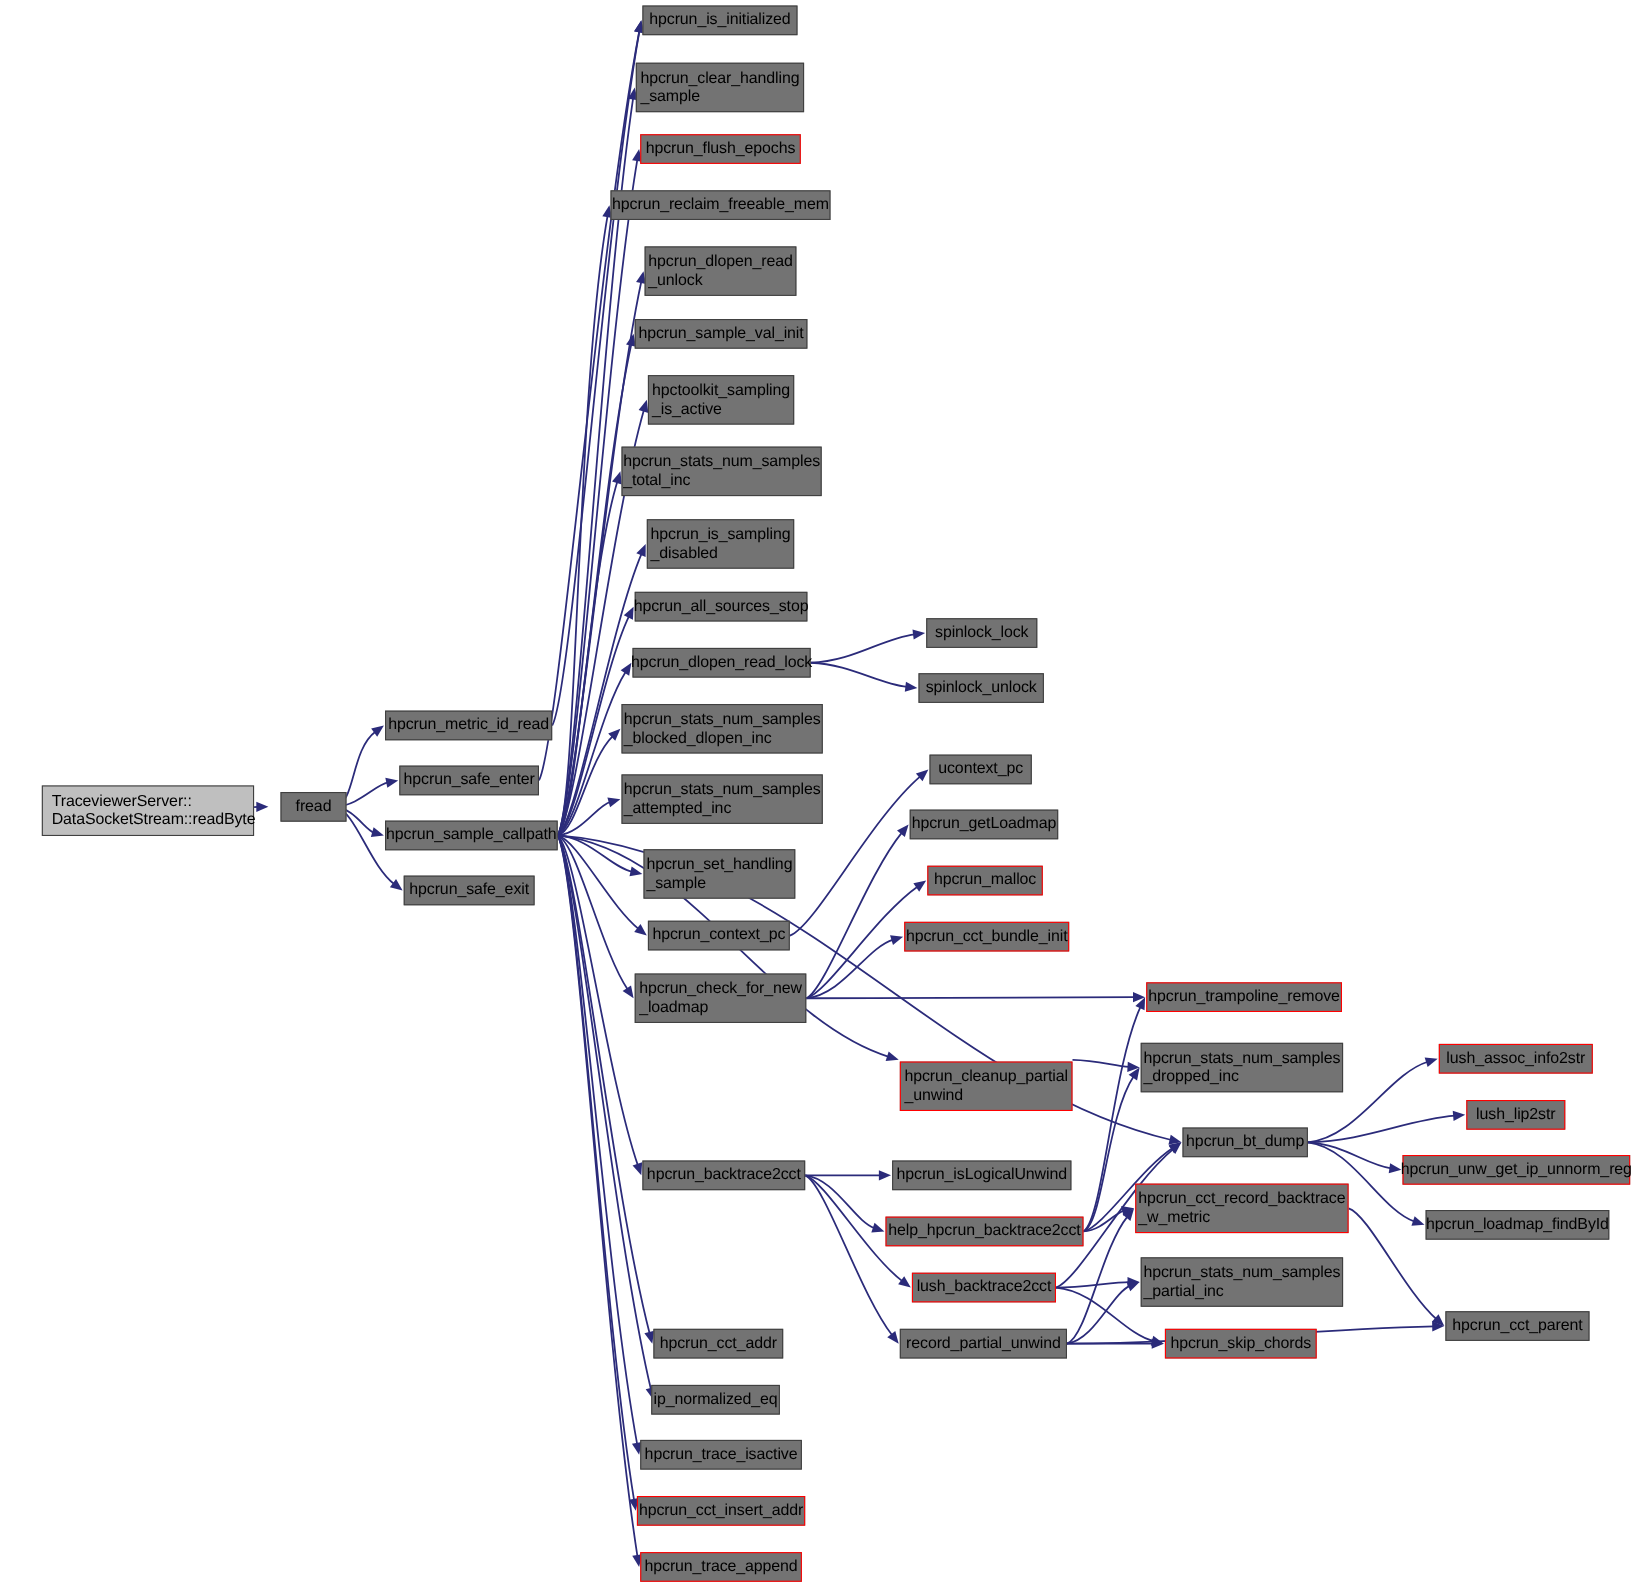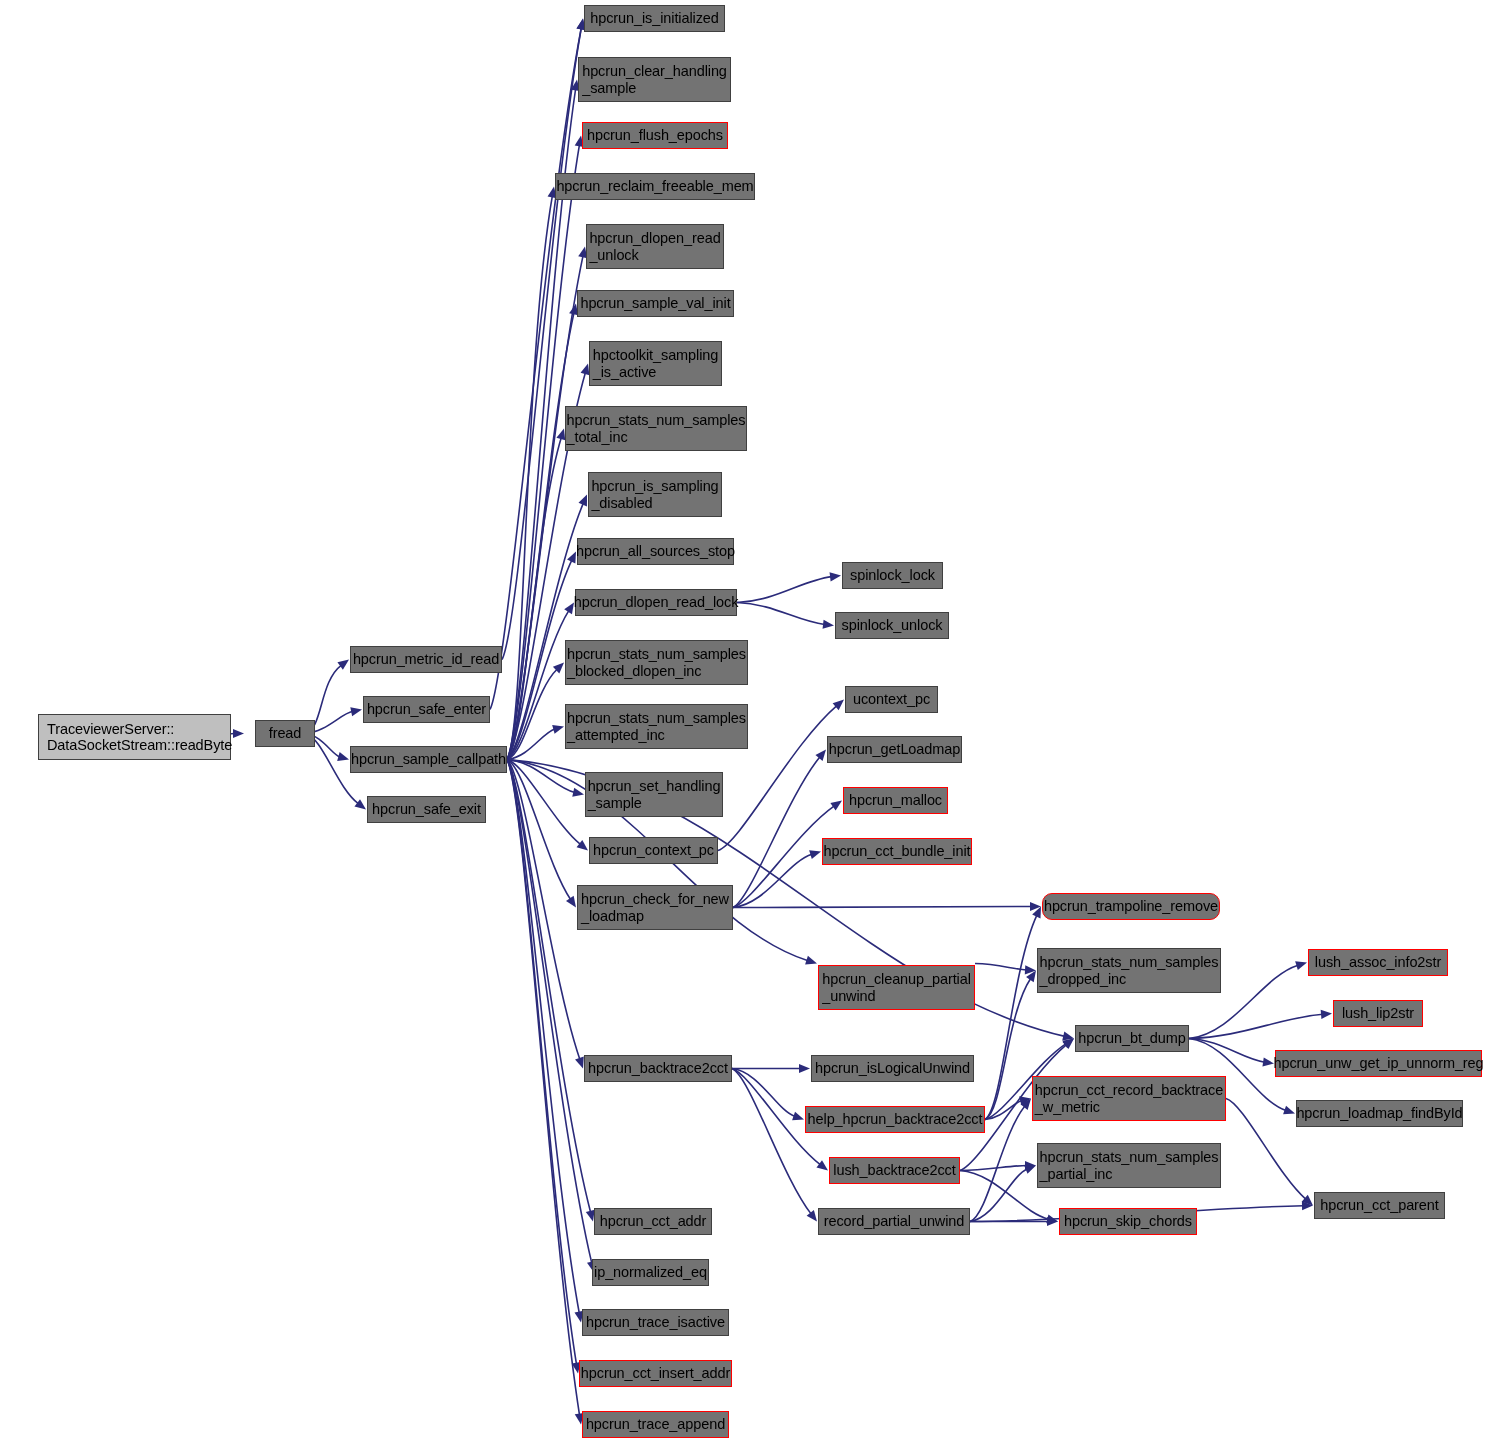--- a/index.html
+++ b/index.html
@@ -225,21 +225,21 @@
     <div class="node-box" style="left: 845px; top: 686px; width: 93px; height: 27px;">ucontext_pc</div>
     <div class="node-box" style="left: 827px; top: 736px; width: 135px; height: 27px;">hpcrun_getLoadmap</div>
     <div class="node-box red" style="left: 843px; top: 787px; width: 105px; height: 27px;">hpcrun_malloc</div>
     <div class="node-box red" style="left: 822px; top: 838px; width: 150px; height: 27px;">hpcrun_cct_bundle_init</div>
     <div class="node-box red" style="left: 818px; top: 941px; width: 157px; height: 45px; margin-top: 24px;">hpcrun_cleanup_partial
 _unwind</div>
     <div class="node-box" style="left: 811px; top: 1055px; width: 163px; height: 27px;">hpcrun_isLogicalUnwind</div>
     <div class="node-box red" style="left: 805px; top: 1106px; width: 180px; height: 27px;">help_hpcrun_backtrace2cct</div>
     <div class="node-box red" style="left: 829px; top: 1157px; width: 131px; height: 27px;">lush_backtrace2cct</div>
     <div class="node-box" style="left: 818px; top: 1208px; width: 152px; height: 27px;">record_partial_unwind</div>
-    <div class="node-box red" style="left: 1042px; top: 893px; width: 178px; height: 27px; border-radius: 10px;">hpcrun_trampoline_remove</div>
+    <div class="node-box red" style="left: 1042px; top: 893px; width: 178px; height: 27px;">hpcrun_trampoline_remove</div>
     <div class="node-box" style="left: 1037px; top: 948px; width: 184px; height: 45px;">hpcrun_stats_num_samples
 _dropped_inc</div>
     <div class="node-box" style="left: 1075px; top: 1025px; width: 114px; height: 27px;">hpcrun_bt_dump</div>
     <div class="node-box red" style="left: 1032px; top: 1076px; width: 194px; height: 45px;">hpcrun_cct_record_backtrace
 _w_metric</div>
     <div class="node-box" style="left: 1037px; top: 1143px; width: 184px; height: 45px;">hpcrun_stats_num_samples
 _partial_inc</div>
     <div class="node-box red" style="left: 1059px; top: 1208px; width: 138px; height: 27px;">hpcrun_skip_chords</div>
     <div class="node-box red" style="left: 1308px; top: 949px; width: 140px; height: 27px;">lush_assoc_info2str</div>
     <div class="node-box red" style="left: 1333px; top: 1000px; width: 90px; height: 27px;">lush_lip2str</div>

